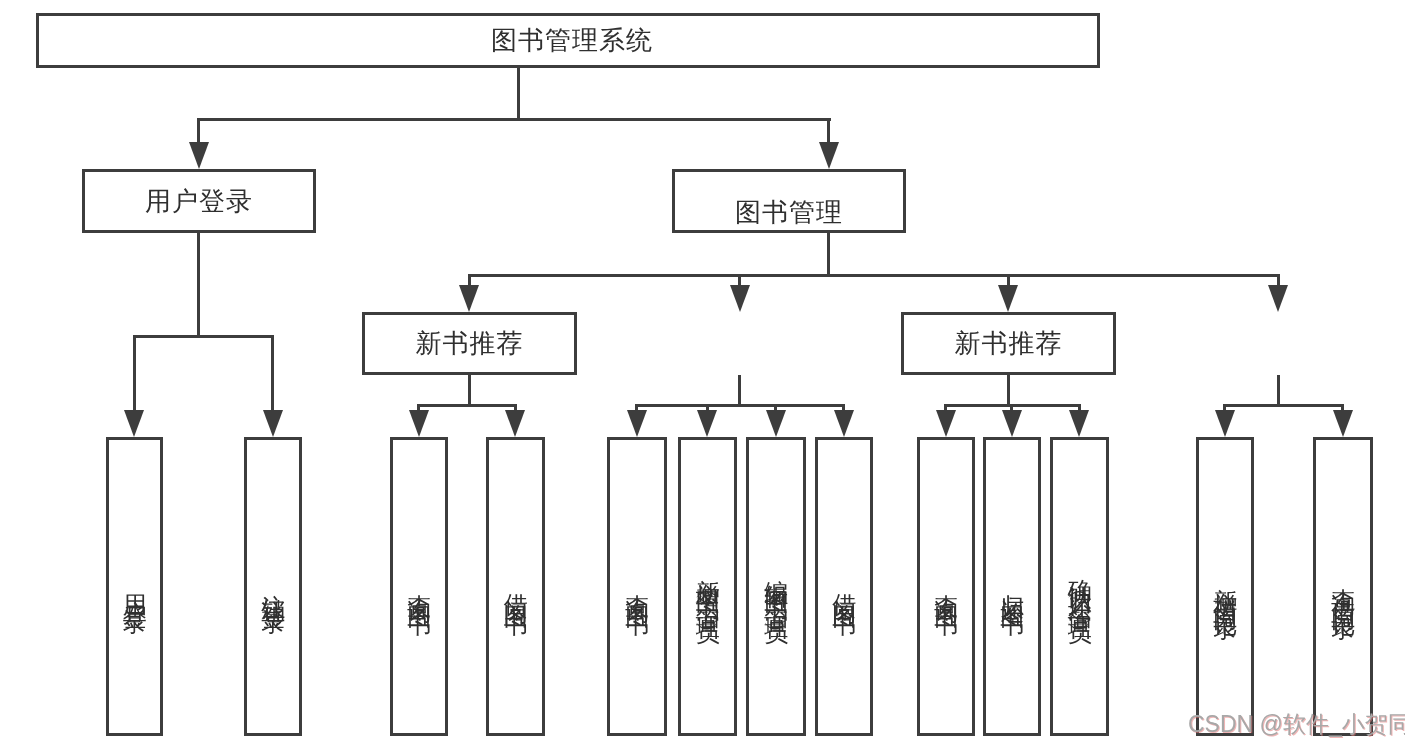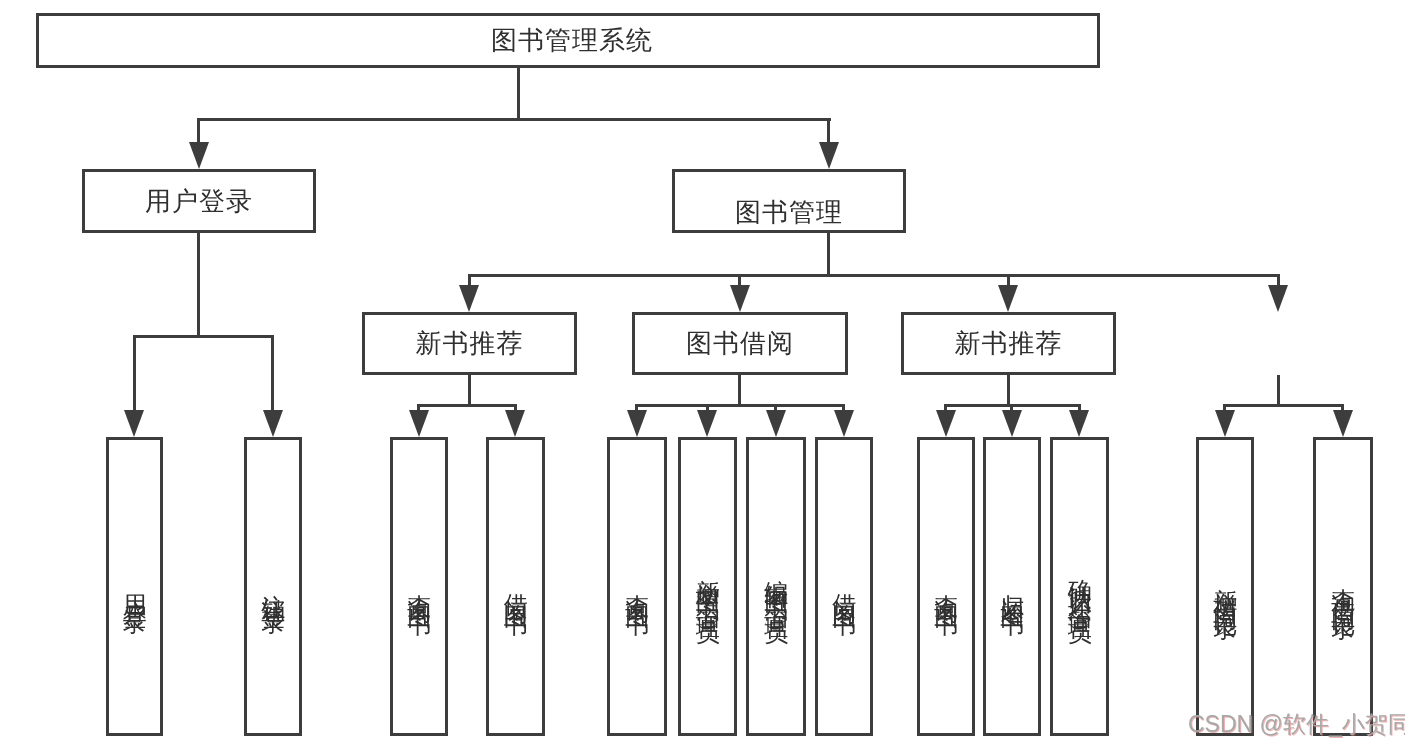--- a/index.html
+++ b/index.html
@@ -59,23 +59,20 @@
   <div class="ar" style="left:459px;top:285px;"></div>
   <div class="ln" style="left:738px;top:274px;width:3px;height:14px;"></div>
   <div class="ar" style="left:730px;top:285px;"></div>
   <div class="ln" style="left:1007px;top:274px;width:3px;height:14px;"></div>
   <div class="ar" style="left:998px;top:285px;"></div>
   <div class="ln" style="left:1277px;top:274px;width:3px;height:14px;"></div>
   <div class="ar" style="left:1268px;top:285px;"></div>
 
   <div class="hbox" style="left:362px;top:312px;width:215px;height:63px;">
     <span>新书推荐</span>
-  </div>
-  <div class="hbox" style="left:632px;top:312px;width:216px;height:63px;">
-    <span>图书借阅</span>
   </div>
   <div class="hbox" style="left:901px;top:312px;width:215px;height:63px;">
     <span>新书推荐</span>
   </div>
 
   <div class="ln" style="left:468px;top:375px;width:3px;height:32px;"></div>
   <div class="ln" style="left:417px;top:404px;width:100px;height:3px;"></div>
   <div class="ln" style="left:417px;top:404px;width:3px;height:10px;"></div>
   <div class="ar" style="left:409px;top:410px;"></div>
   <div class="ln" style="left:514px;top:404px;width:3px;height:10px;"></div>

